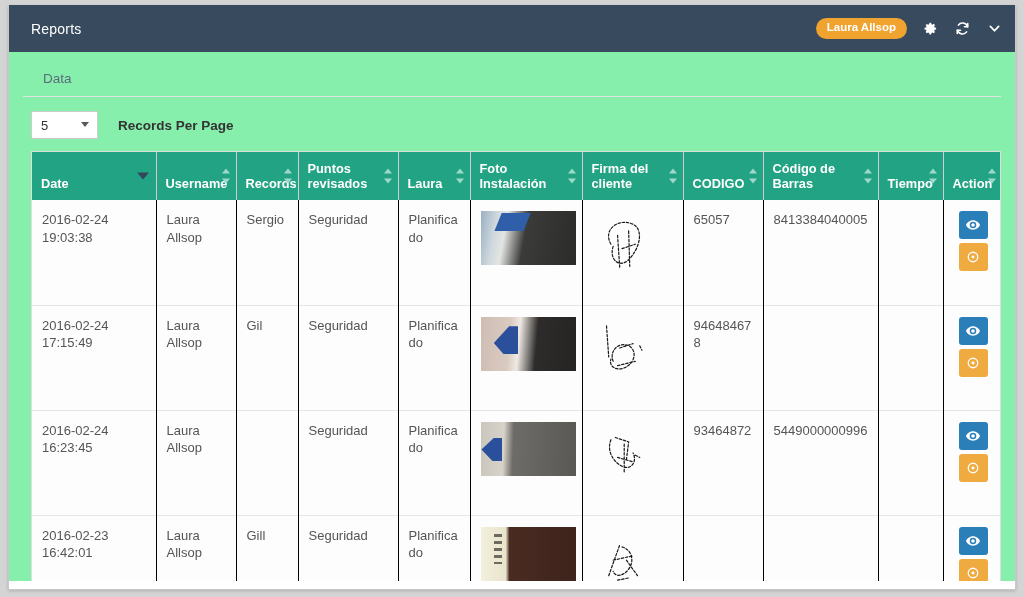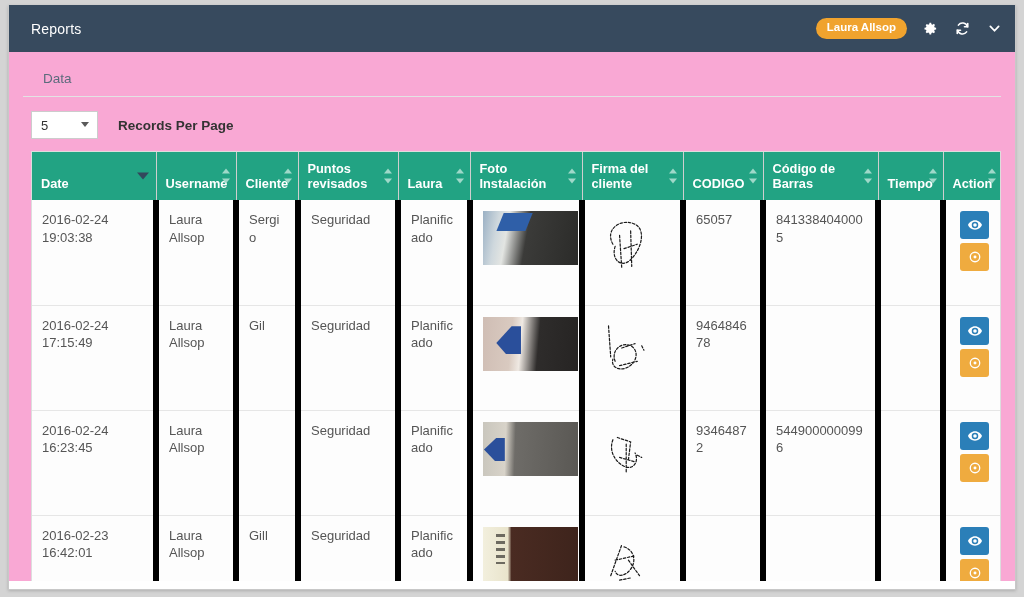--- a/index.html
+++ b/index.html
@@ -63,21 +63,21 @@
     display: inline-flex;
     align-items: center;
     justify-content: center;
     width: 18px; height: 18px;
   }
   .topicon svg { display:block; }
 
   
   .panel-body {
     padding: 0 14px;
-    background: #f9a8d4;
+    background: #86efac;
     height: calc(100% - 47px);
     position: relative;
   }
 
   .tabrow {
     padding: 17px 0 9px 20px;
     border-bottom: 1px solid #e3e3e3;
   }
   .tab {
     font-size: 13.5px;
@@ -197,21 +197,21 @@
     border-left: 6px solid transparent;
     border-right: 6px solid transparent;
     border-top: 7px solid #33475c;
   }
 
   table.grid tbody td {
     font-size: 13px;
     color: #555555;
     vertical-align: top;
     padding: 11px 9px 10px 10px;
-    border-right: 6px solid #000000;
+    border-right: 1px solid #000000;
     border-top: 1px solid #e6e6e6;
     background: #fdfdfd;
     line-height: 1.35;
     word-wrap: break-word;
     height: 105px;
   }
   table.grid tbody tr:first-child td { border-top: none; }
   table.grid tbody td:last-child { border-right: none; }
   td.cell-date { white-space: pre-line; }
   td.cell-user { white-space: pre-line; }
@@ -339,21 +339,21 @@
           <col style="width:65px">
             <col style="width:59px">
         </colgroup>
         <thead>
           <tr>
               <th><span>Date</span><span class="sort-active"></span></th>
               <th><span>Username</span><span class="sort-ind">
                   <i class="up"></i>
                   <i class="down"></i>
                 </span></th>
-              <th><span>Cliente</span><span class="sort-ind">
+              <th><span>Records</span><span class="sort-ind">
                   <i class="up"></i>
                   <i class="down"></i>
                 </span></th>
               <th><span>Puntos revisados</span><span class="sort-ind">
                   <i class="up"></i>
                   <i class="down"></i>
                 </span></th>
               <th><span>Laura</span><span class="sort-ind">
                   <i class="up"></i>
                   <i class="down"></i>

